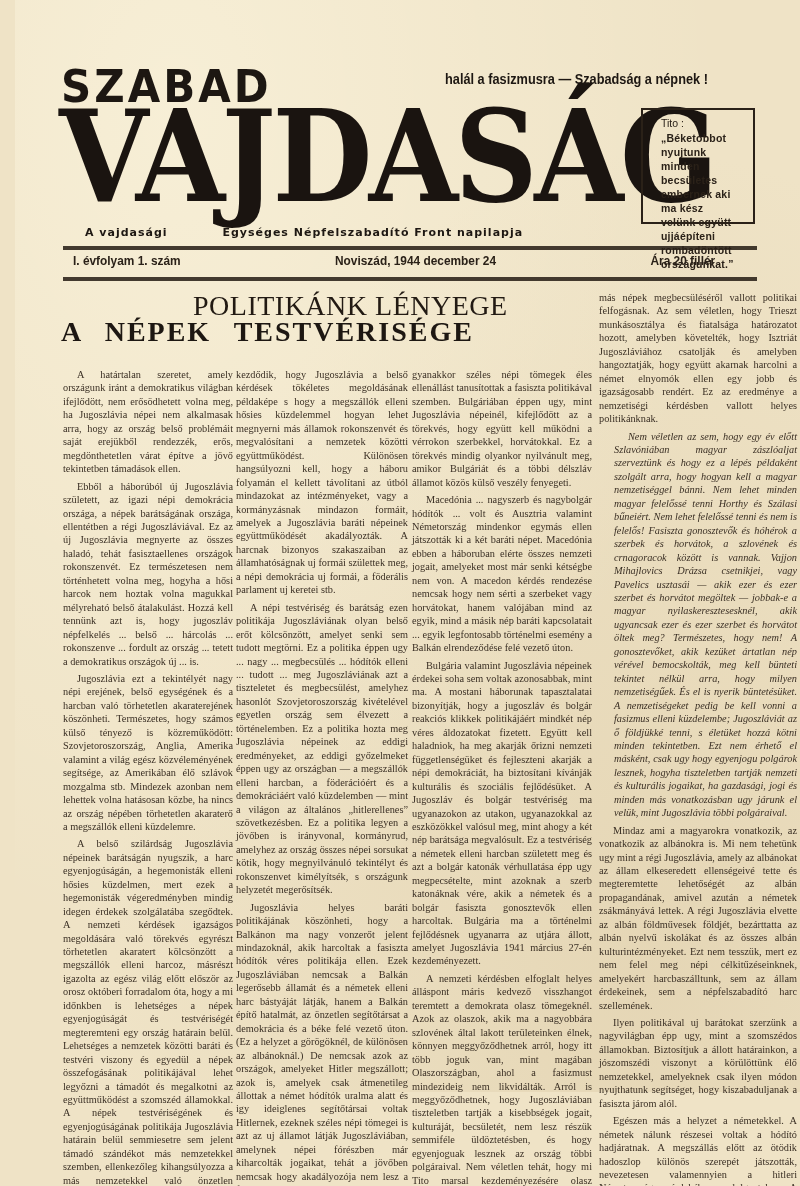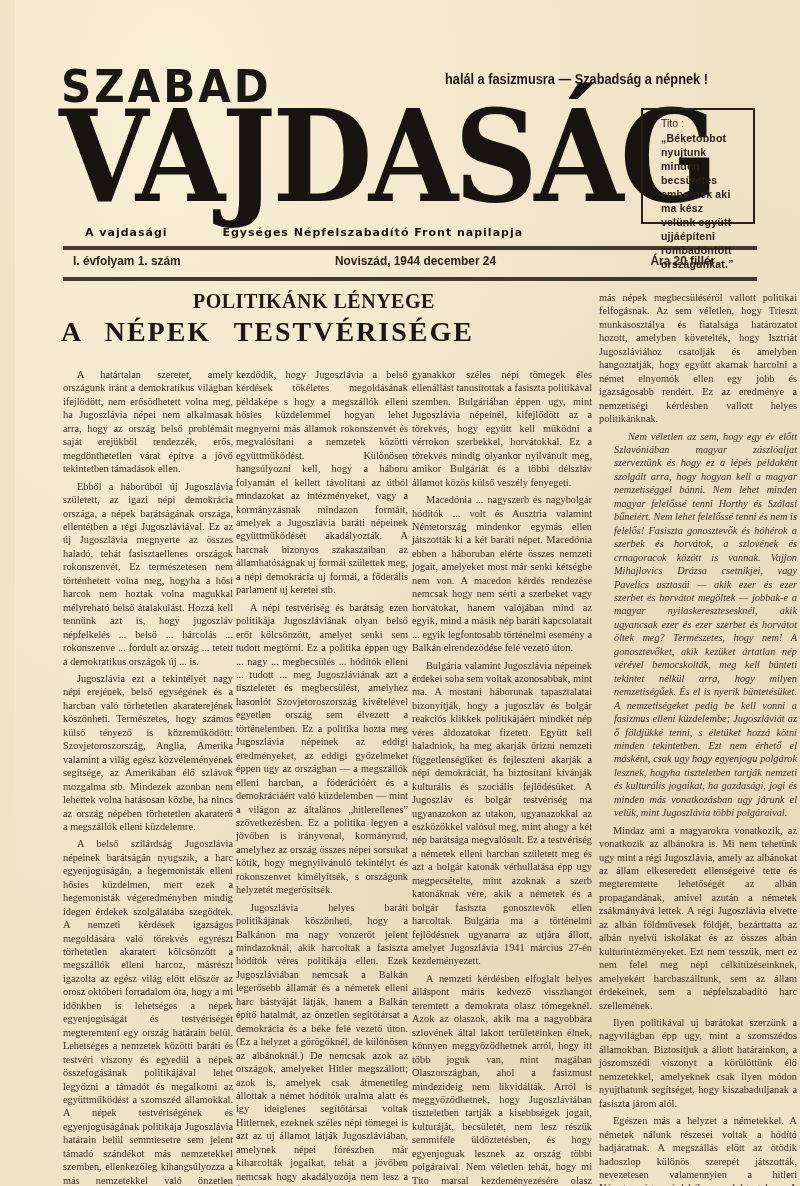--- a/index.html
+++ b/index.html
@@ -56,22 +56,22 @@
   }
   .infobar {
     position:absolute; left:58px; top:254px; width:676px; height:16px;
     font-family:"Liberation Sans", sans-serif; font-weight:bold; font-size:12.5px;
     display:flex; justify-content:space-between; white-space:nowrap;
     transform:scaleX(0.95); transform-origin:left top;
   }
   
   .kicker {
     position:absolute; left:178px; top:290px;
-    font-family:"Liberation Serif", serif; font-weight:bold;
-    font-size:20px; letter-spacing:.5px; color:#221a13;
+    font-family:"Liberation Serif", serif; font-weight:normal;
+    font-size:28px; letter-spacing:.5px; color:#221a13;
   }
   .headline {
     position:absolute; left:46px; top:316px;
     font-family:"Liberation Serif", serif; font-weight:bold;
     font-size:28px; letter-spacing:2px; color:#1d1712; white-space:nowrap;
     word-spacing:14px;
   }
   
   .col {
     position:absolute; font-size:10.3px; line-height:13.45px;

